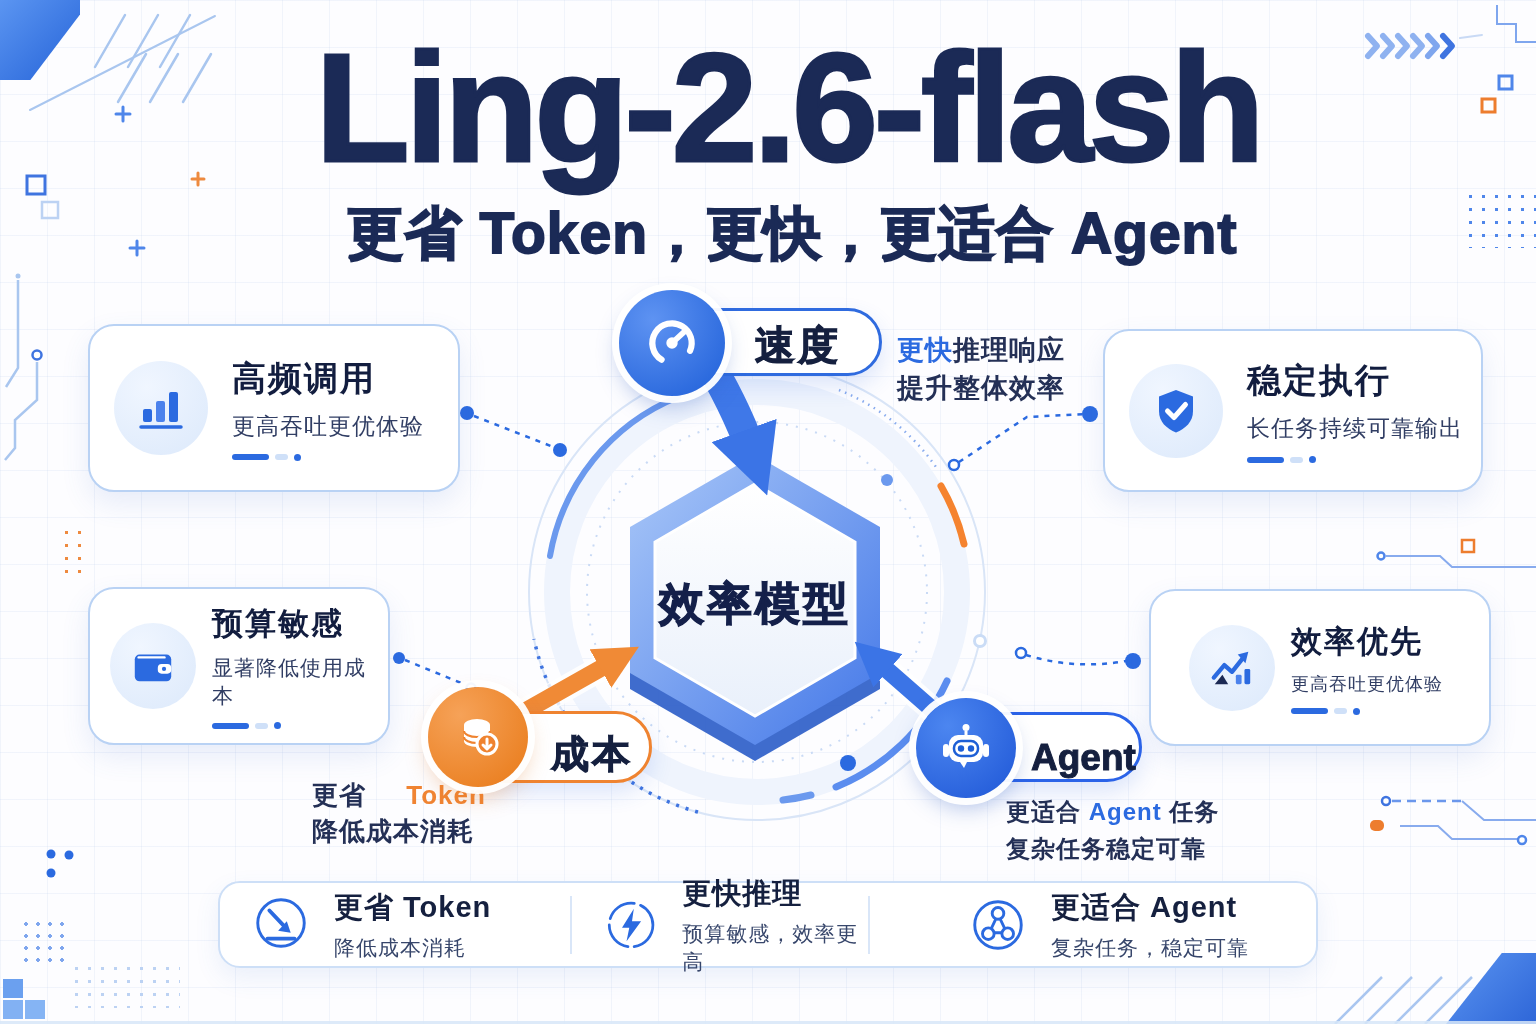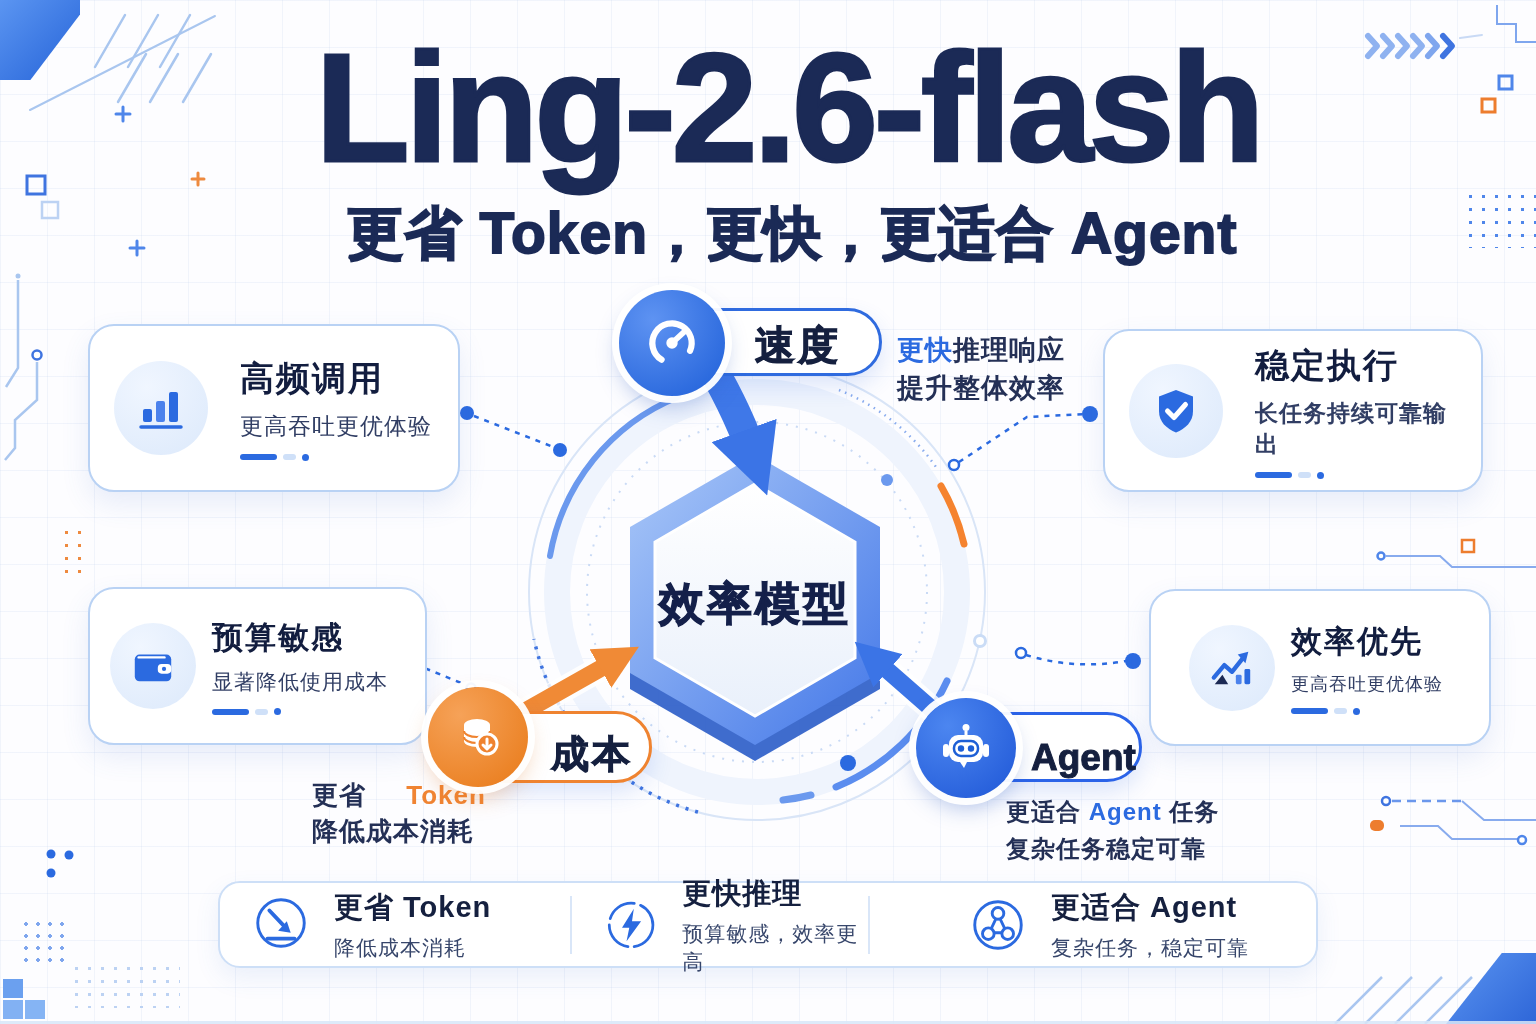--- a/index.html
+++ b/index.html
@@ -22,21 +22,21 @@
   }
   .subtitle{
     top:196px;left:0;width:100%;text-align:center;
     font-size:57px;font-weight:bold;color:#1b2a56;letter-spacing:1px;
     -webkit-text-stroke:1.8px #1b2a56;transform:translateX(24px);
   }
   
   .card{
     background:#fff;border:2px solid #b9d2f4;border-radius:26px;
     box-shadow:0 12px 28px rgba(70,115,205,.12);
-    display:flex;align-items:center;gap:32px;padding:0 16px 0 24px;z-index:4;
+    display:flex;align-items:center;gap:24px;padding:0 16px 0 24px;z-index:4;
   }
   .cicon{
     border-radius:50%;flex:0 0 auto;
     background:radial-gradient(circle at 35% 28%,#f0f6ff,#dce9fb);
     display:flex;align-items:center;justify-content:center;
   }
   .cicon.big{width:94px;height:94px;}
   .cicon.small{width:86px;height:86px;}
   .ct{font-weight:bold;color:#121d3f;letter-spacing:2px;}
   .cs{color:#313e64;margin-top:9px;letter-spacing:1px;}
@@ -320,30 +320,30 @@
 
   <div class="abs card" style="left:1103px;top:329px;width:380px;height:163px;">
     <div class="cicon big">
       <svg width="48" height="48" viewBox="0 0 48 48">
         <path d="M24,3 L41,9.5 V24 C41,35 33.5,41.5 24,45.5 C14.5,41.5 7,35 7,24 V9.5 Z" fill="#2b6ae0"></path>
         <path d="M15.5,24 L22,30.5 L33.5,17.5" fill="none" stroke="#fff" stroke-width="5" stroke-linecap="round" stroke-linejoin="round"></path>
       </svg>
     </div>
     <div class="ctxt">
       <div class="ct" style="font-size:34px;">稳定执行</div>
-      <div class="cs" style="font-size:23px;font-weight:bold;">长任务持续可靠输出</div>
+      <div class="cs" style="font-size:23px;">长任务持续可靠输出</div>
       <div class="pbar">
           <div class="pb"></div>
           <div class="pb2"></div>
           <div class="pbd"></div>
         </div>
     </div>
   </div>
 
-  <div class="abs card" style="left:88px;top:587px;width:339px;height:158px;padding-left:20px;gap:16px;">
+  <div class="abs card" style="left:88px;top:587px;width:302px;height:158px;padding-left:20px;gap:16px;">
     <div class="cicon small">
       <svg width="46" height="46" viewBox="0 0 48 48">
         <rect x="5" y="12" width="38" height="28" rx="5" fill="#2b6ae0"></rect>
         <path d="M9,15 H36" stroke="#fff" stroke-width="2.5" stroke-linecap="round"></path>
         <rect x="29" y="22" width="14" height="10" rx="4" fill="#fff"></rect>
         <circle cx="35.5" cy="27" r="2.2" fill="#2b6ae0"></circle>
       </svg>
     </div>
     <div class="ctxt">
       <div class="ct" style="font-size:31px;">预算敏感</div>

